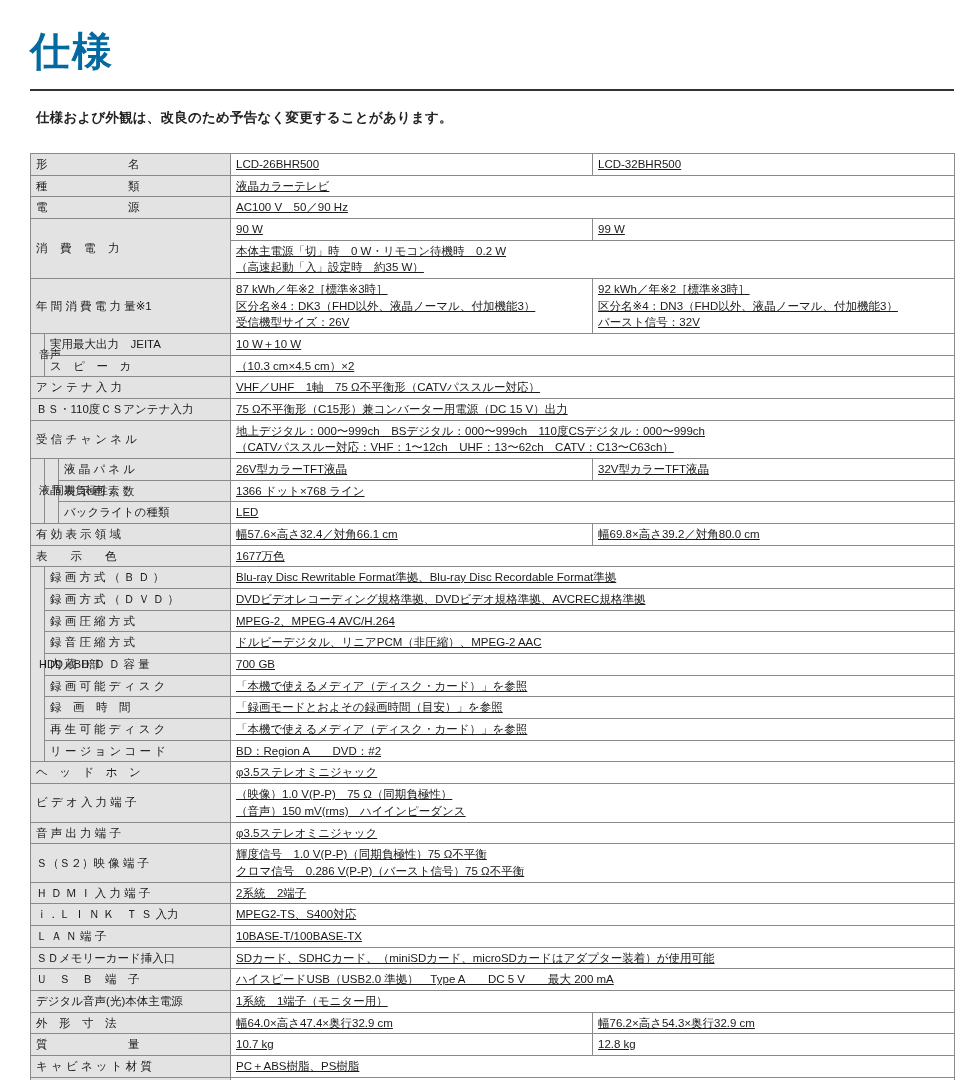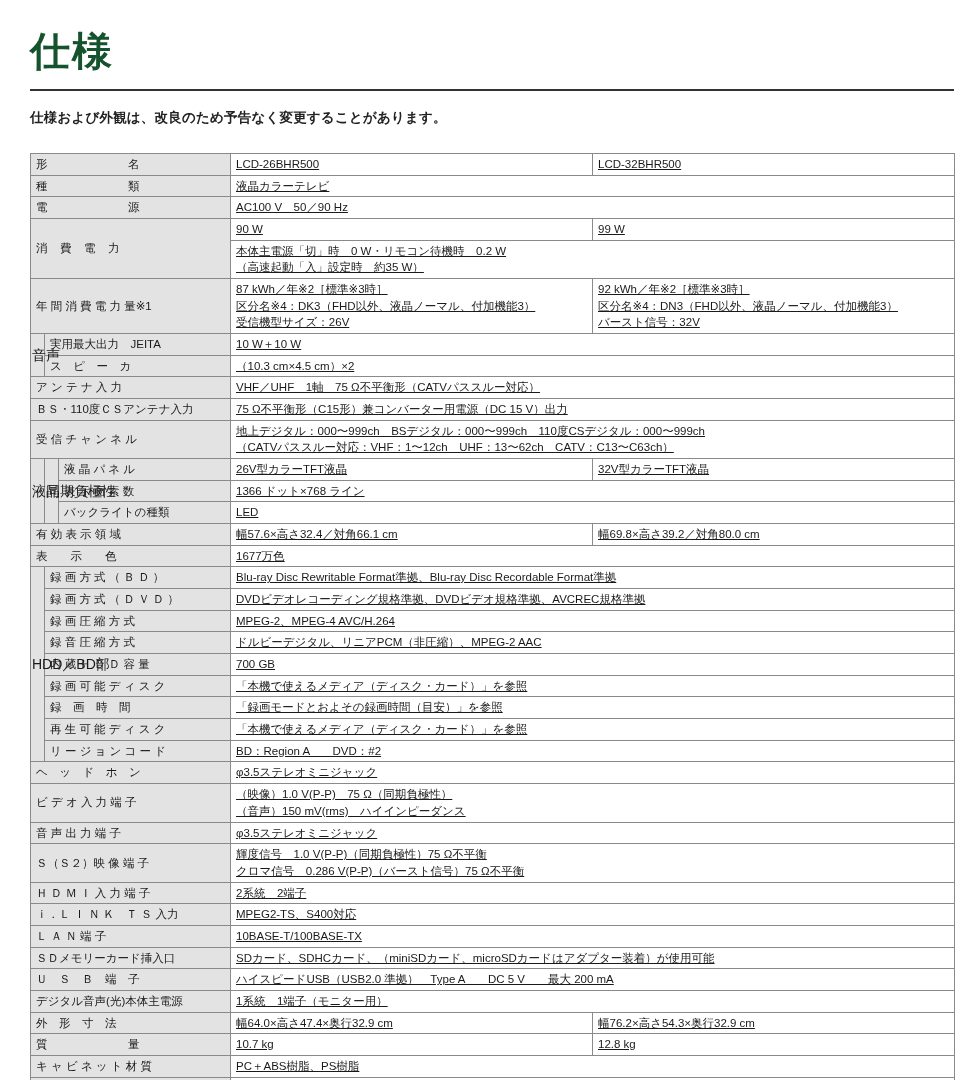--- a/index.html
+++ b/index.html
@@ -16,32 +16,32 @@
   .page {
     width: 963px;
     box-sizing: border-box;
     padding: 18px 14px 10px 30px;
   }
   .doc-title {
     font-size: 40px;
     font-weight: 700;
     letter-spacing: 2px;
     margin: 6px 0 10px 0;
-    color: #14532d;
+    color: #0369a1;
   }
   .title-rule {
     border-top: 2px solid #333;
     margin: 0 0 18px 0;
     width: 924px;
   }
   .doc-note {
     font-size: 13.5px;
     font-weight: 700;
     color: #222;
-    margin: 0 0 26px 0;
+    margin: 0 0 26px 6px;
     letter-spacing: 0.2px;
   }
   table.spec {
     border-collapse: collapse;
     table-layout: fixed;
     width: 924px;
     font-size: 11.5px;
     line-height: 1.45;
   }
   table.spec td {
@@ -54,22 +54,22 @@
     background: #e3e3e3;
     white-space: nowrap;
     font-size: 11.5px;
     padding: 2px 4px;
   }
   td.lbl.spread {
     letter-spacing: 0.5px;
   }
   td.lbl.vert {
     width: 16px;
-    padding: 2px 1px;
-    font-size: 14px;
+    padding: 2px 8px;
+    font-size: 11px;
     line-height: 1.05;
   }
   td.lbl.vert span {
     display: block;
   }
   td.val {
     background: #ffffff;
     text-align: left;
     padding-left: 6px;
     text-decoration: underline;

